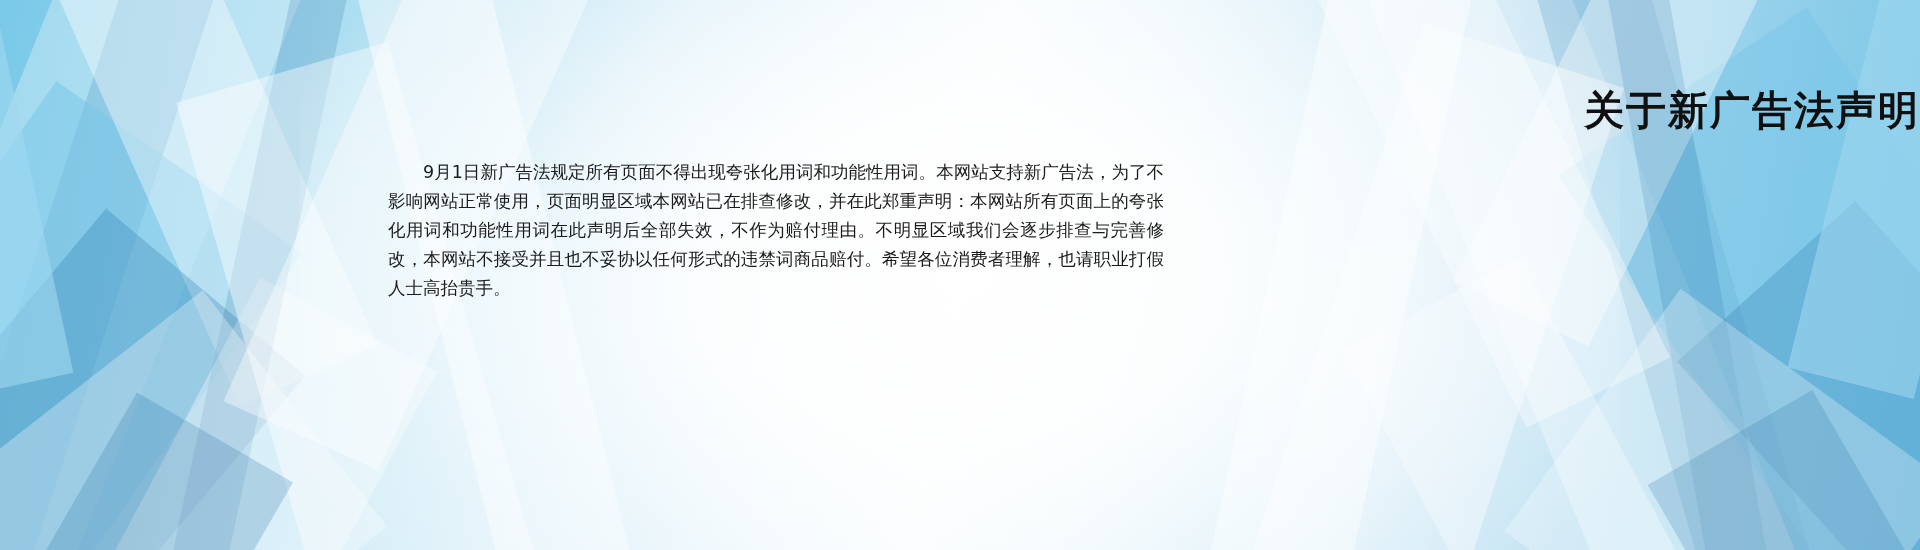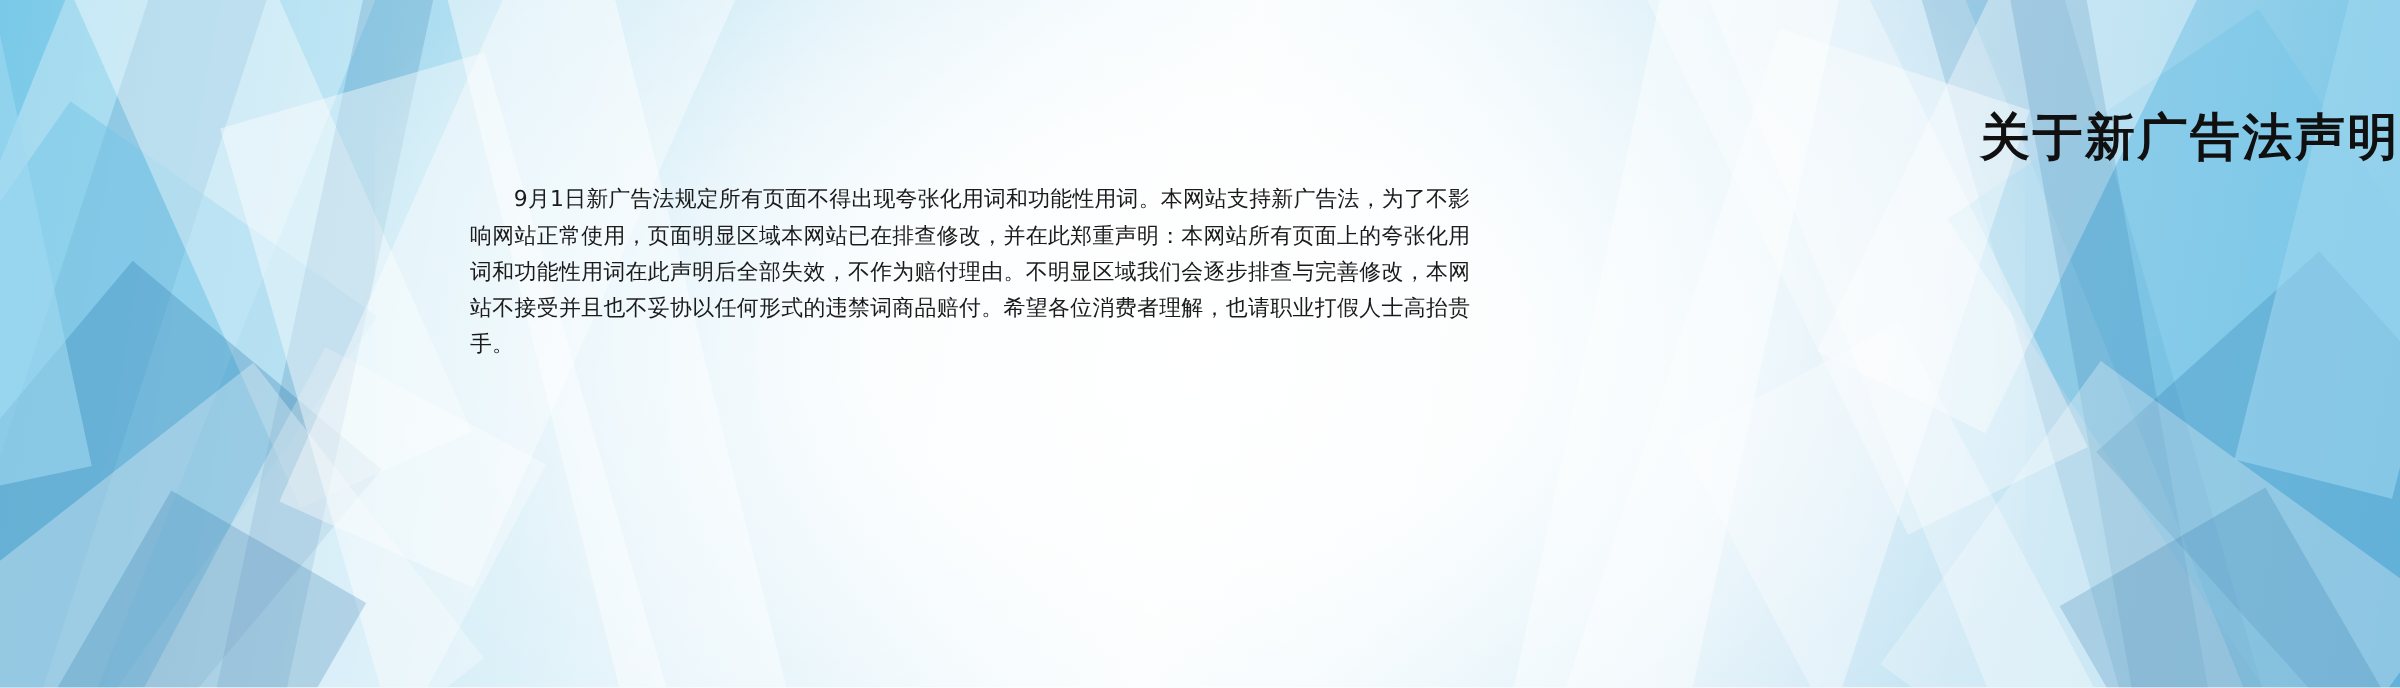--- a/index.html
+++ b/index.html
@@ -79,21 +79,21 @@
   .body-block {
     position: absolute;
     top: 146px;
     left: 376px;
     width: 800px;
     color: #1b1b1b;
     font-size: 17.5px;
     line-height: 29px;
   }
   .para {
-    margin: 0;
+    margin: 12px;
     text-align: justify;
     text-justify: inter-ideograph;
   }
   .para.first { text-indent: 2em; }
 </style>
 </head>
 <body>
 
 <div id="page">
 

